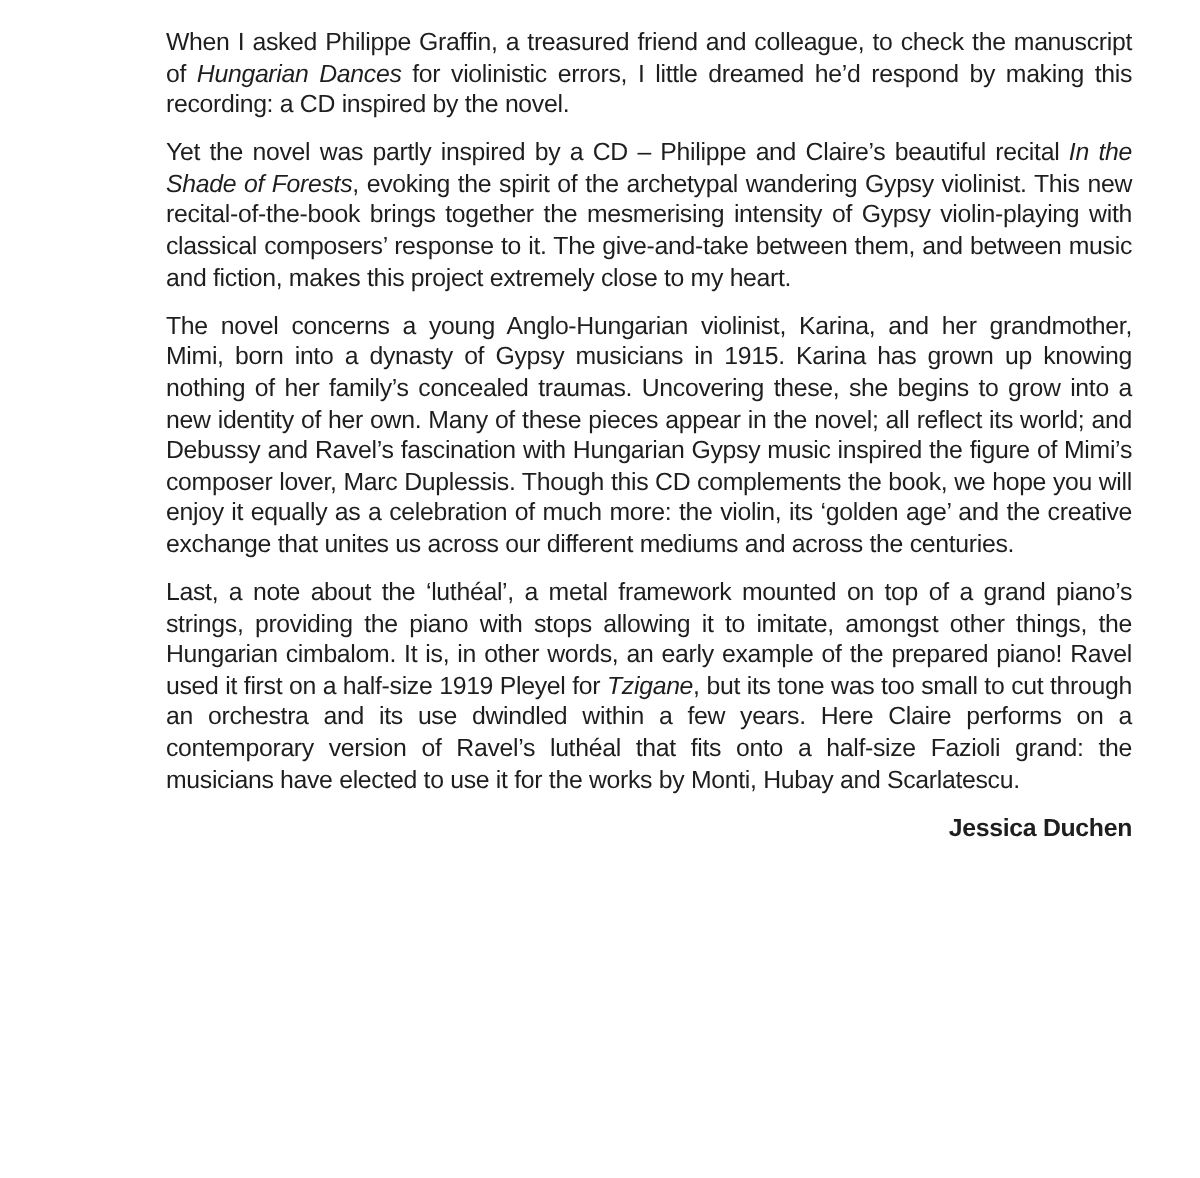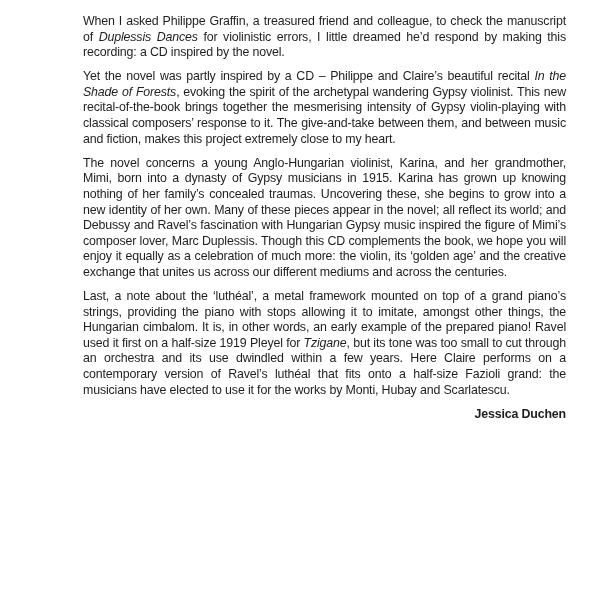--- a/index.html
+++ b/index.html
@@ -39,21 +39,21 @@
   }
   .sig-url {
     display: block;
   }
 </style>
 </head>
 <body>
 
 <div class="page">
 
-  <p class="para"><span>When I asked Philippe Graffin, a treasured friend and colleague, to check the manuscript of </span><span class="it">Duplessis Dances</span><span> for violinistic errors, I little dreamed he’d respond by making this recording: a CD inspired by the novel.</span></p>
+  <p class="para"><span>When I asked Philippe Graffin, a treasured friend and colleague, to check the manuscript of </span><span class="it">Hungarian Dances</span><span> for violinistic errors, I little dreamed he’d respond by making this recording: a CD inspired by the novel.</span></p>
 
   <p class="para"><span>Yet the novel was partly inspired by a CD – Philippe and Claire’s beautiful recital </span><span class="it">In the Shade of Forests</span><span>, evoking the spirit of the archetypal wandering Gypsy violinist. This new recital-of-the-book brings together the mesmerising intensity of Gypsy violin-playing with classical composers’ response to it. The give-and-take between them, and between music and fiction, makes this project extremely close to my heart.</span></p>
 
   <p class="para"><span>The novel concerns a young Anglo-Hungarian violinist, Karina, and her grandmother, Mimi, born into a dynasty of Gypsy musicians in 1915. Karina has grown up knowing nothing of her family’s concealed traumas. Uncovering these, she begins to grow into a new identity of her own. Many of these pieces appear in the novel; all reflect its world; and Debussy and Ravel’s fascination with Hungarian Gypsy music inspired the figure of Mimi’s composer lover, Marc Duplessis. Though this CD complements the book, we hope you will enjoy it equally as a celebration of much more: the violin, its ‘golden age’ and the creative exchange that unites us across our different mediums and across the centuries.</span></p>
 
   <p class="para"><span>Last, a note about the ‘luthéal’, a metal framework mounted on top of a grand piano’s strings, providing the piano with stops allowing it to imitate, amongst other things, the Hungarian cimbalom. It is, in other words, an early example of the prepared piano! Ravel used it first on a half-size 1919 Pleyel for </span><span class="it">Tzigane</span><span>, but its tone was too small to cut through an orchestra and its use dwindled within a few years. Here Claire performs on a contemporary version of Ravel’s luthéal that fits onto a half-size Fazioli grand: the musicians have elected to use it for the works by Monti, Hubay and Scarlatescu.</span></p>
 
   <div class="sig">
     <span class="sig-name">Jessica Duchen</span>
   </div>

